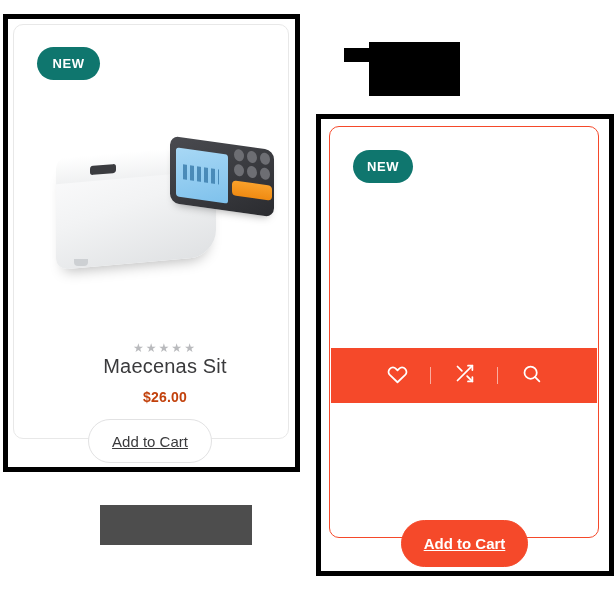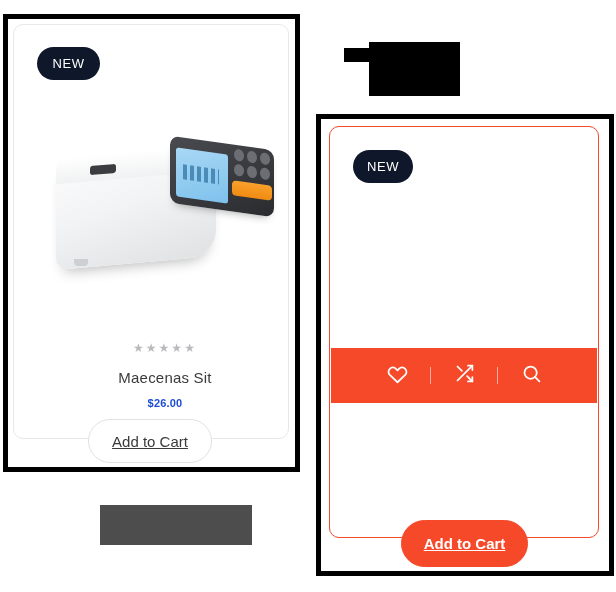--- a/index.html
+++ b/index.html
@@ -43,24 +43,24 @@
     left: 331px; top: 144px; width: 267px; height: 400px;
     border: 1px solid #f5492a;
   }
   
   #card-left  { left: 13px; top: 24px; width: 276px; height: 415px; }
   #card-right { left: 329px; top: 126px; width: 270px; height: 412px; }
 
   
   .badge-new {
     position: absolute;
-    background: #0f172a;
+    background: #0f766e;
     color: #ffffff;
     font-size: 13px;
-    font-weight: normal;
+    font-weight: bold;
     letter-spacing: 0.6px;
     border-radius: 22px;
     display: flex;
     align-items: center;
     justify-content: center;
     box-sizing: border-box;
   }
   #badge-left  { left: 37px;  top: 47px;  width: 63px; height: 33px; }
   #badge-right { left: 353px; top: 150px; width: 60px; height: 33px; }
 
@@ -169,27 +169,27 @@
 
   .stars {
     color: #b9babd;
     font-size: 12px;
     letter-spacing: 2px;
     line-height: 14px;
     height: 14px;
   }
   .title {
     color: #3a3a3c;
-    font-size: 15px;
-    margin-top: 14px;
+    font-size: 20px;
+    margin-top: 0;
     letter-spacing: .2px;
   }
   .price {
-    color: #1d4ed8;
-    font-size: 11px;
+    color: #c2410c;
+    font-size: 14px;
     font-weight: bold;
     margin-top: 11px;
     letter-spacing: .2px;
   }
 
   
   .cart-btn {
     position: absolute;
     box-sizing: border-box;
     display: flex;

